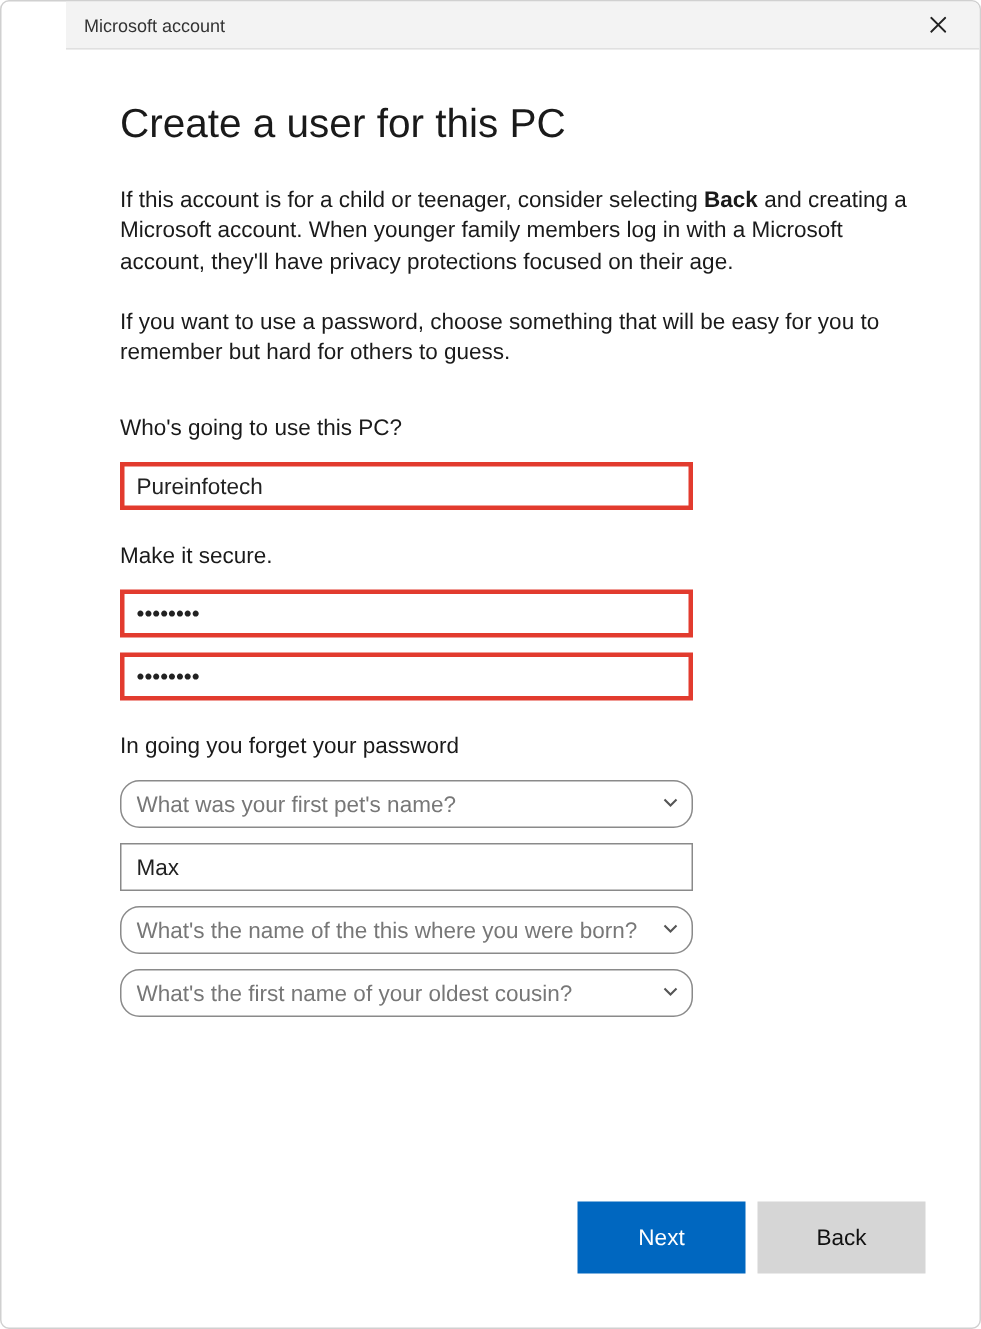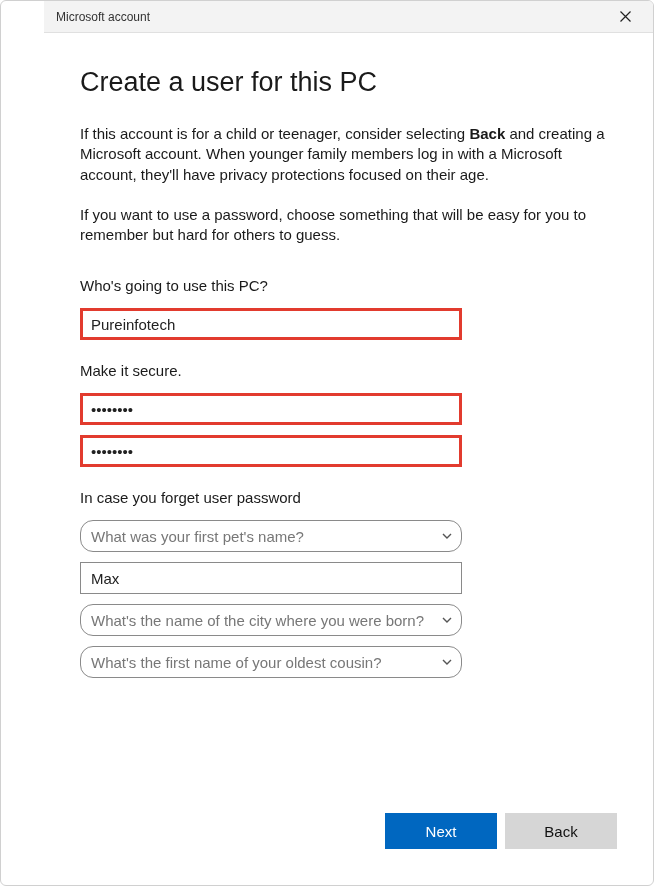--- a/index.html
+++ b/index.html
@@ -123,21 +123,21 @@
       margin-left: 1px;
     }
     .footer {
       display: flex;
       justify-content: flex-end;
       gap: 8px;
       padding: 0 36px 36px 36px;
     }
     .btn {
       width: 112px;
-      height: 36px;
+      height: 48px;
       border: none;
       font-size: 15px;
       cursor: pointer;
       display: flex;
       align-items: center;
       justify-content: center;
     }
     .btn.primary {
       background: #0067c0;
       color: #fff;
@@ -176,36 +176,36 @@
     </div>
 
     <div class="section-label">Make it secure.</div>
     <div class="field highlight">
       <span class="txt">••••••••</span>
     </div>
     <div class="field highlight">
       <span class="txt">••••••••</span>
     </div>
 
-    <div class="section-label">In case you forget user password</div>
+    <div class="section-label">In going you forget your password</div>
 
     <div class="field select">
       <span class="txt">What was your first pet's name?</span>
       <span class="chev">
         <svg width="12" height="12" viewBox="0 0 12 12">
             <path d="M2 4 L6 8 L10 4" stroke="#555" stroke-width="1.4" fill="none"></path>
           </svg>
       </span>
     </div>
     <div class="field">
       <span class="txt">Max</span>
     </div>
 
     <div class="field select">
-      <span class="txt">What's the name of the city where you were born?</span>
+      <span class="txt">What's the name of the this where you were born?</span>
       <span class="chev">
         <svg width="12" height="12" viewBox="0 0 12 12">
             <path d="M2 4 L6 8 L10 4" stroke="#555" stroke-width="1.4" fill="none"></path>
           </svg>
       </span>
     </div>
 
     <div class="field select">
       <span class="txt">What's the first name of your oldest cousin?</span>
       <span class="chev">

